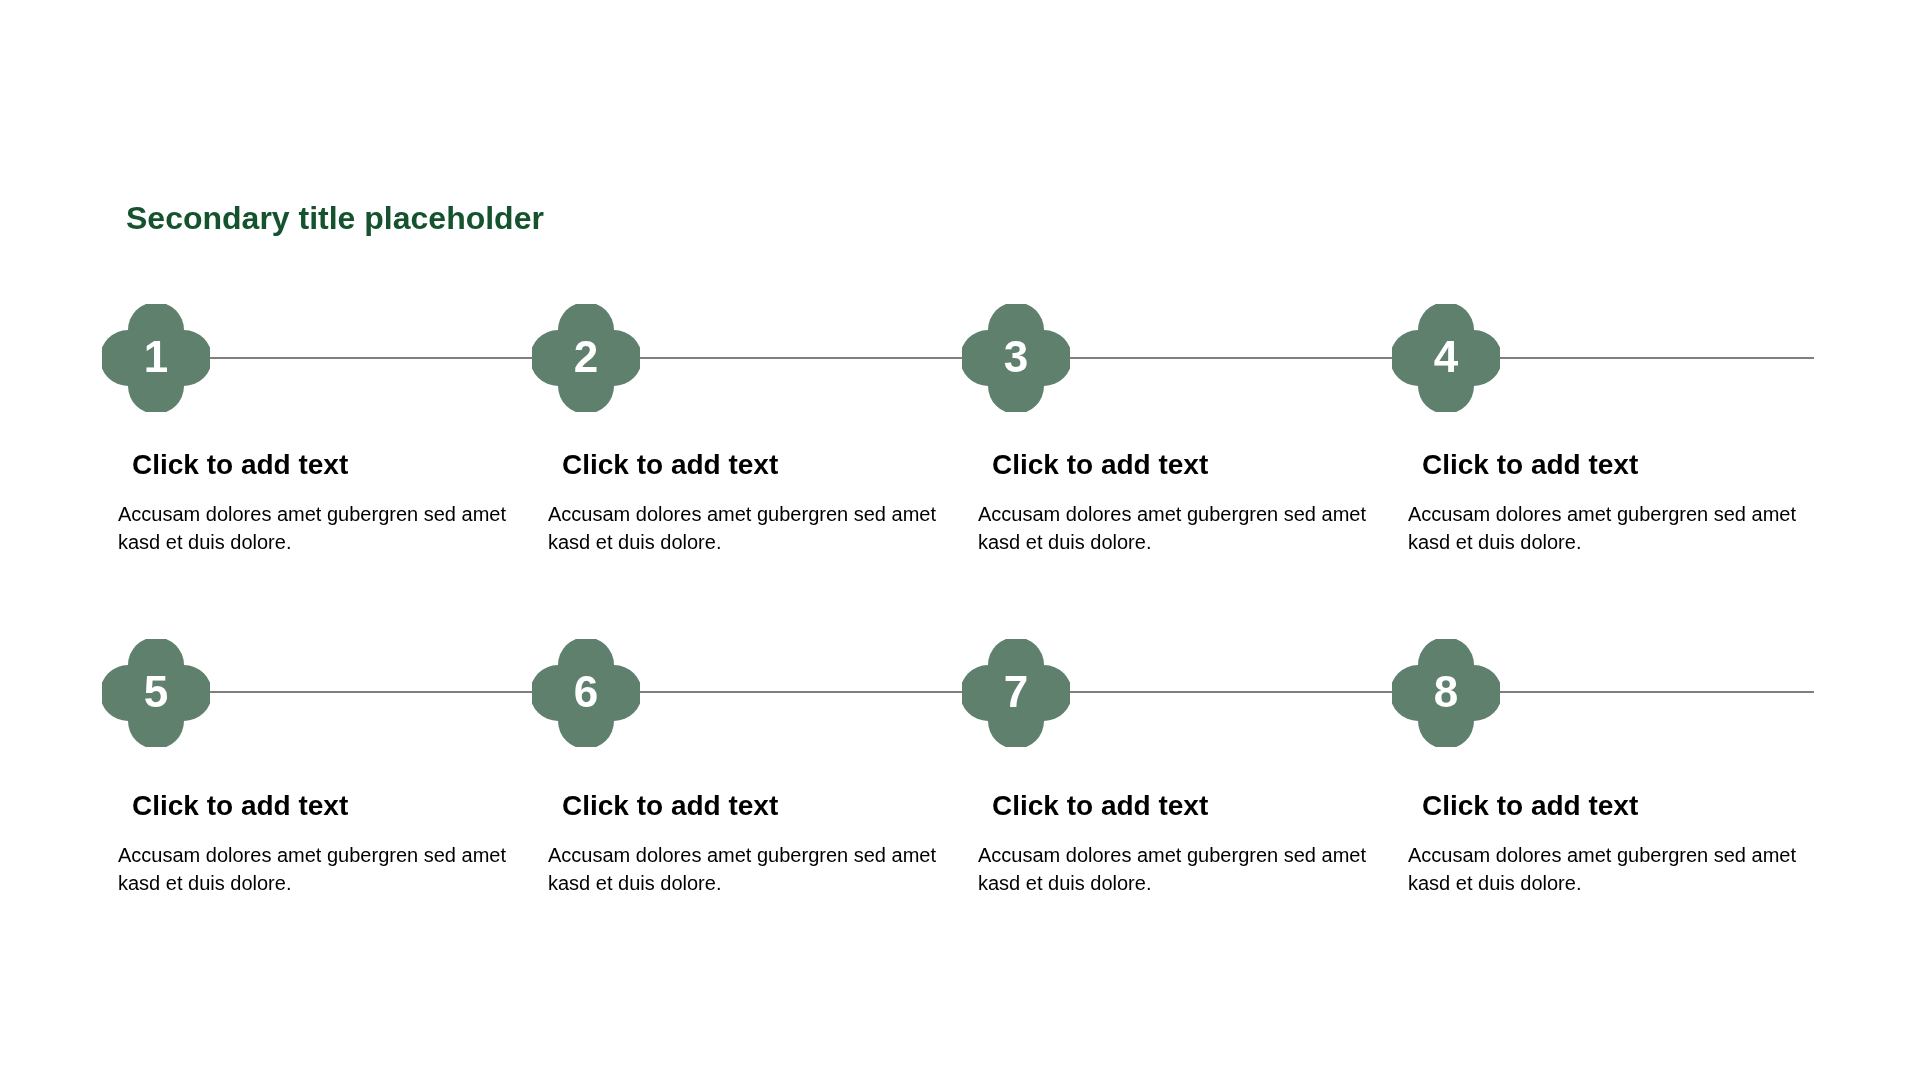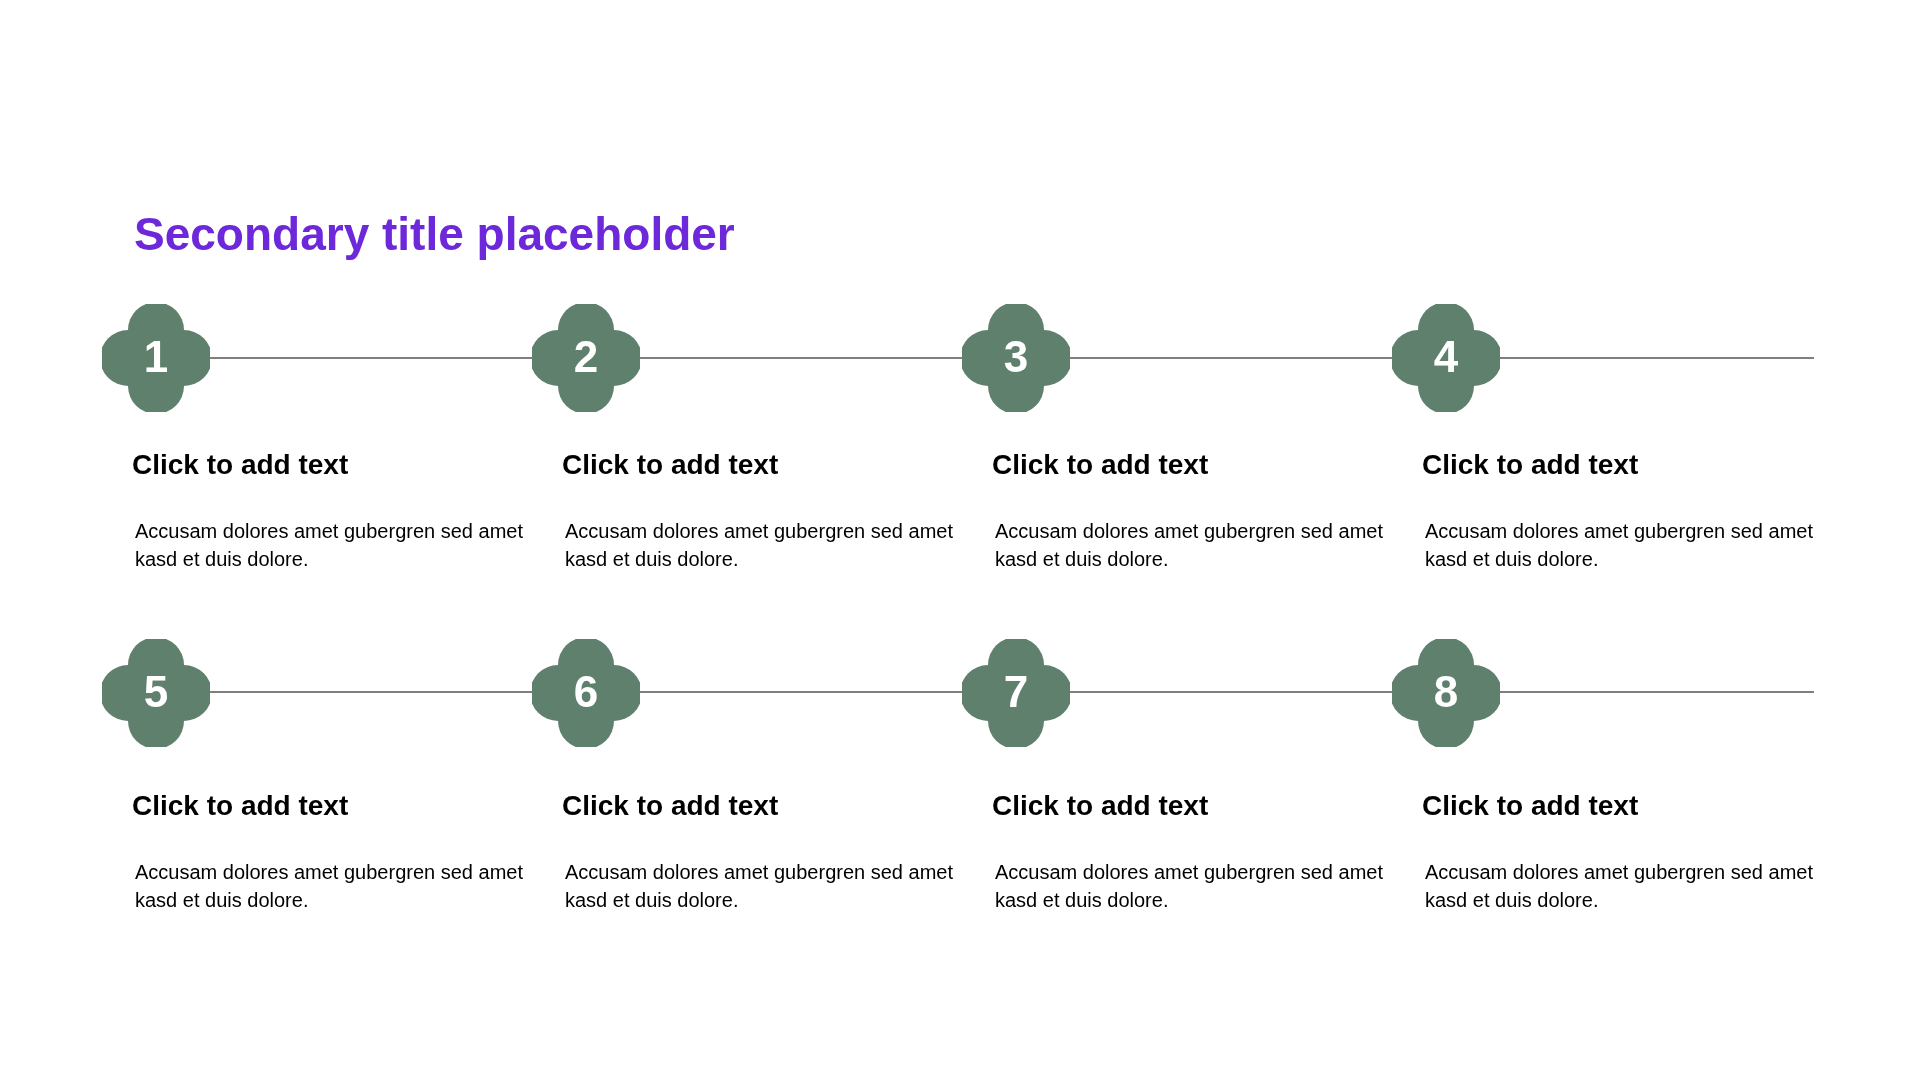--- a/index.html
+++ b/index.html
@@ -9,25 +9,25 @@
     height: 1080px;
     background: #ffffff;
     overflow: hidden;
     font-family: "Liberation Sans", sans-serif;
     color: #000000;
   }
   .slide-title {
     position: absolute;
     left: 118px;
     top: 192px;
-    margin: 16px;
-    font-size: 46px;
+    margin: 8px;
+    font-size: 32px;
     line-height: 1.15;
     font-weight: 700;
-    color: #6d28d9;
+    color: #14532d;
     white-space: nowrap;
   }
   .connector {
     position: absolute;
     left: 150px;
     width: 1664px;
     height: 1.5px;
     background: #7f7f7f;
     z-index: 0;
   }
@@ -71,21 +71,21 @@
     line-height: 34px;
     font-weight: 700;
     color: #000000;
     white-space: nowrap;
   }
   .item.r1 .item-heading { top: 130px; }
   .item.r2 .item-heading { top: 136px; }
   .item-body {
     position: absolute;
     left: 0;
-    margin: 17px;
+    margin: 0;
     width: 420px;
     font-size: 20px;
     line-height: 28px;
     font-weight: 400;
     color: #000000;
   }
   .item.r1 .item-body { top: 196px; }
   .item.r2 .item-body { top: 202px; }
 </style>
 </head>

